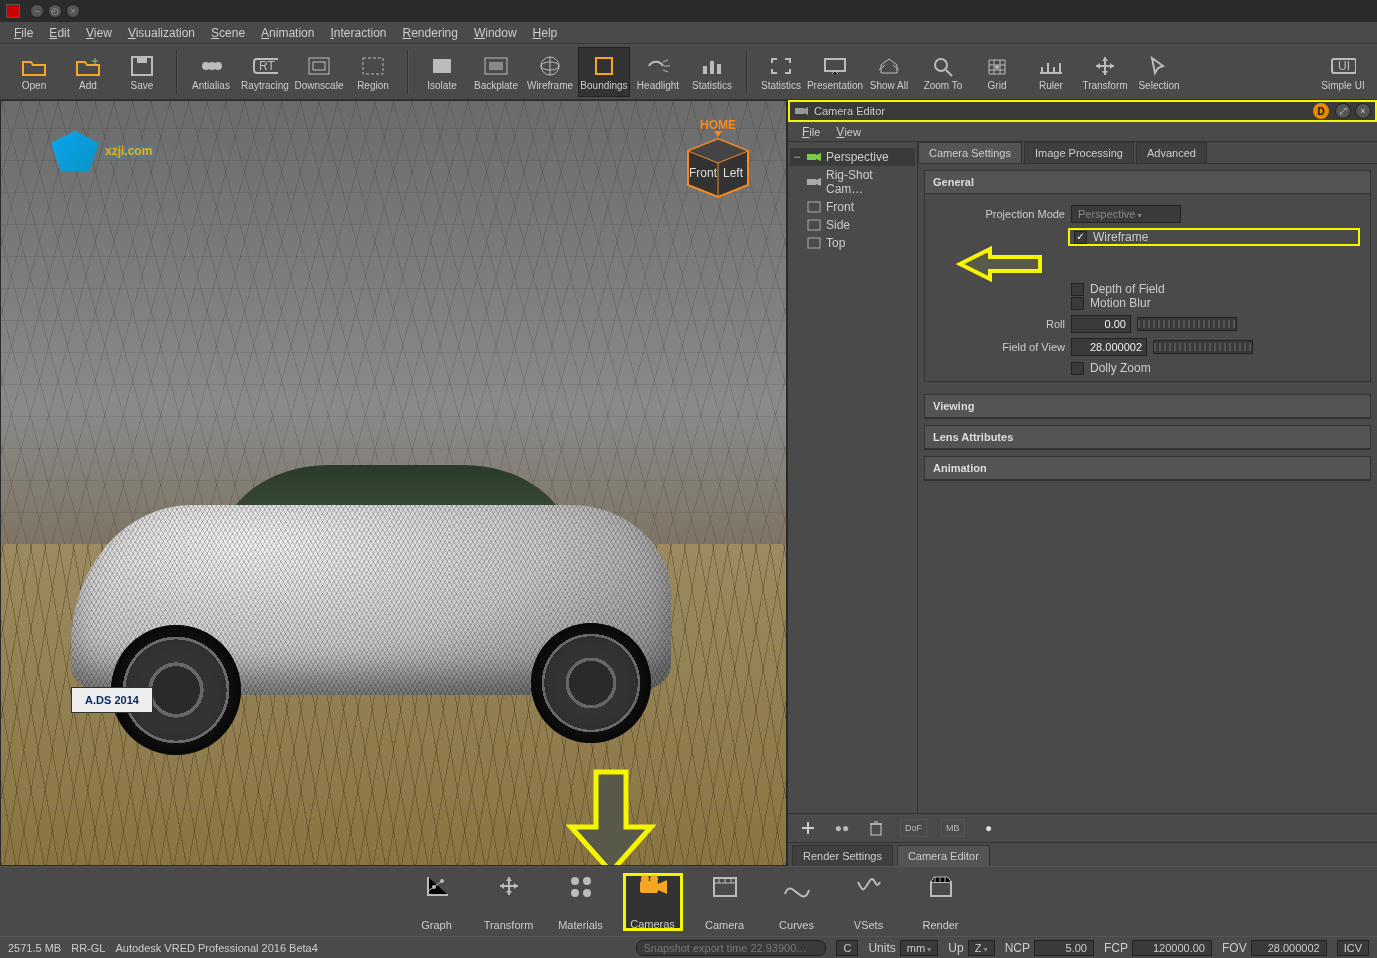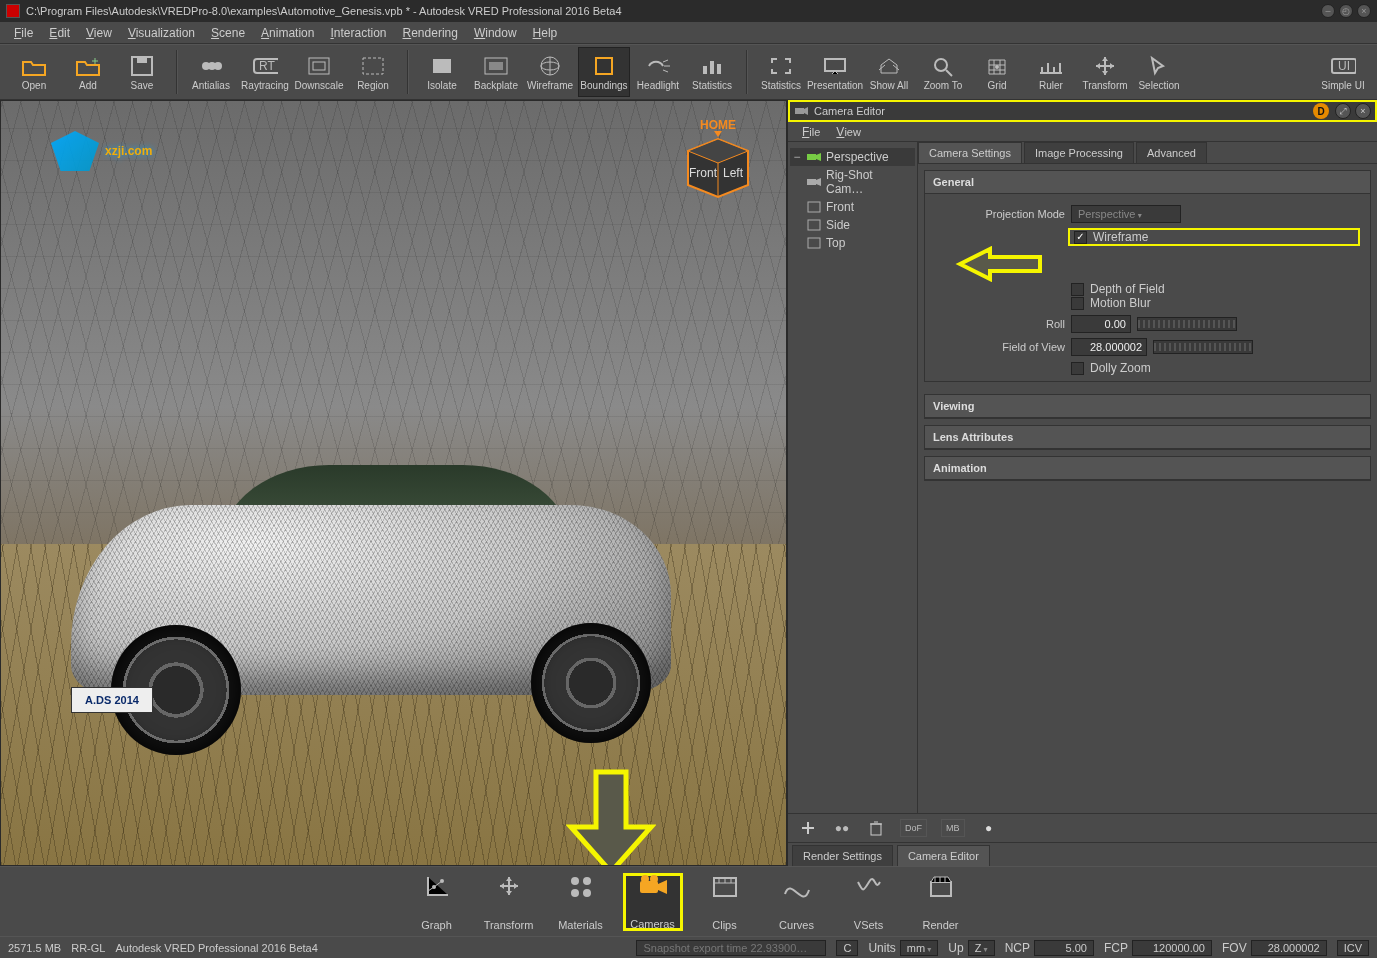--- a/index.html
+++ b/index.html
@@ -121,33 +121,32 @@
   .bb .bic { width:34px; height:30px; display:flex; align-items:center; justify-content:center;}
   .bb .blbl { font-size:11px; }
   .bb.hl { background:#333; border:3px solid #f5f500; }
   
   
   .status-bar { height:22px; background:#4a4a4a; display:flex; align-items:center; padding:0 8px; gap:10px; border-top:1px solid #555;}
   .status-bar .seg { display:flex; align-items:center; gap:4px; font-size:11px;}
   .status-bar .inp { background:#3a3a3a; border:1px solid #222; padding:1px 6px; font-size:11px; text-align:right;}
   .status-bar .sel { background:#3a3a3a; border:1px solid #222; padding:1px 6px; font-size:11px;}
   .drop::after { content:" ▾"; font-size:8px; color:#888;}
-  .faded { color:#777; }
+  .faded { color:#777;border-radius:7px; }
 
   
   .wm { position:absolute; top:30px; left:50px; font-size:30px; font-weight:bold; color:#fff;
         text-shadow: 0 0 6px #0af; display:flex; align-items:center; gap:6px; opacity:.9;}
   .wm .logo { width:48px; height:40px; background:linear-gradient(135deg,#0af,#09c); clip-path: polygon(50% 0,100% 30%,80% 100%,20% 100%,0 30%); }
 </style>
 </head>
 <body>
 
 <div class="title-bar">
   <div class="app-icon"></div>
-  <div class="title-text">C:\Program Files\Autodesk\VREDPro-8.0\examples\Automotive_Genesis.vpb * - Autodesk VRED Professional 2016 Beta4</div>
   <div class="win-btn">–</div>
   <div class="win-btn">◴</div>
   <div class="win-btn">×</div>
 </div>
 
 <div class="menu-bar" id="menu-bar">
     <span class="menu-item"><u>F</u>ile</span>
     <span class="menu-item"><u>E</u>dit</span>
     <span class="menu-item"><u>V</u>iew</span>
     <span class="menu-item"><u>V</u>isualization</span>
@@ -593,21 +592,21 @@
       </div>
       <div class="blbl">Cameras</div>
     </div>
     <div class="bb">
       <div class="bic">
         <svg width="28" height="26">
           <rect x="3" y="5" width="22" height="18" fill="none" stroke="#bbb" stroke-width="2"></rect>
           <path d="M3 10h22M8 5v5M14 5v5M20 5v5" stroke="#bbb"></path>
         </svg>
       </div>
-      <div class="blbl">Clips</div>
+      <div class="blbl">Camera</div>
     </div>
     <div class="bb">
       <div class="bic">
         <svg width="30" height="24">
           <path d="M3 20c6-18 18 16 24-4" fill="none" stroke="#bbb" stroke-width="2"></path>
         </svg>
       </div>
       <div class="blbl">Curves</div>
     </div>
     <div class="bb">

